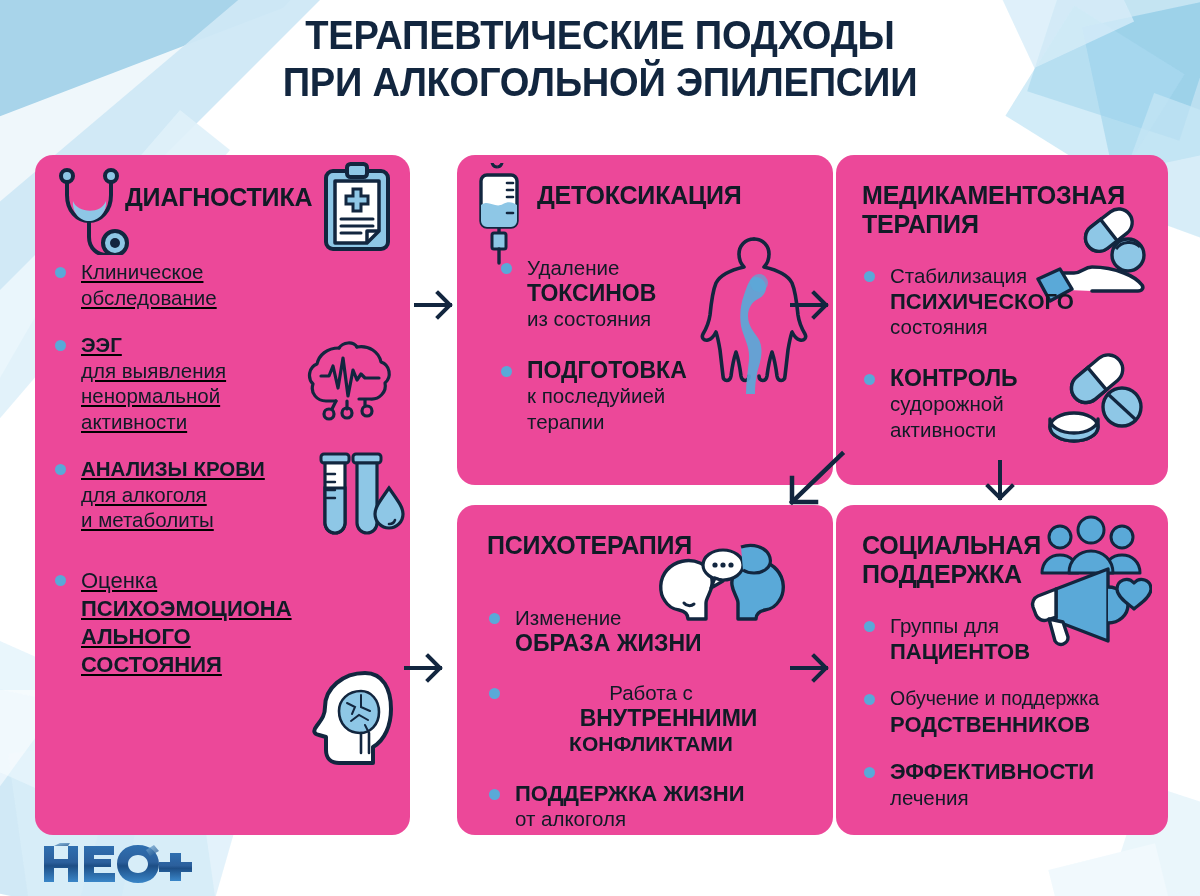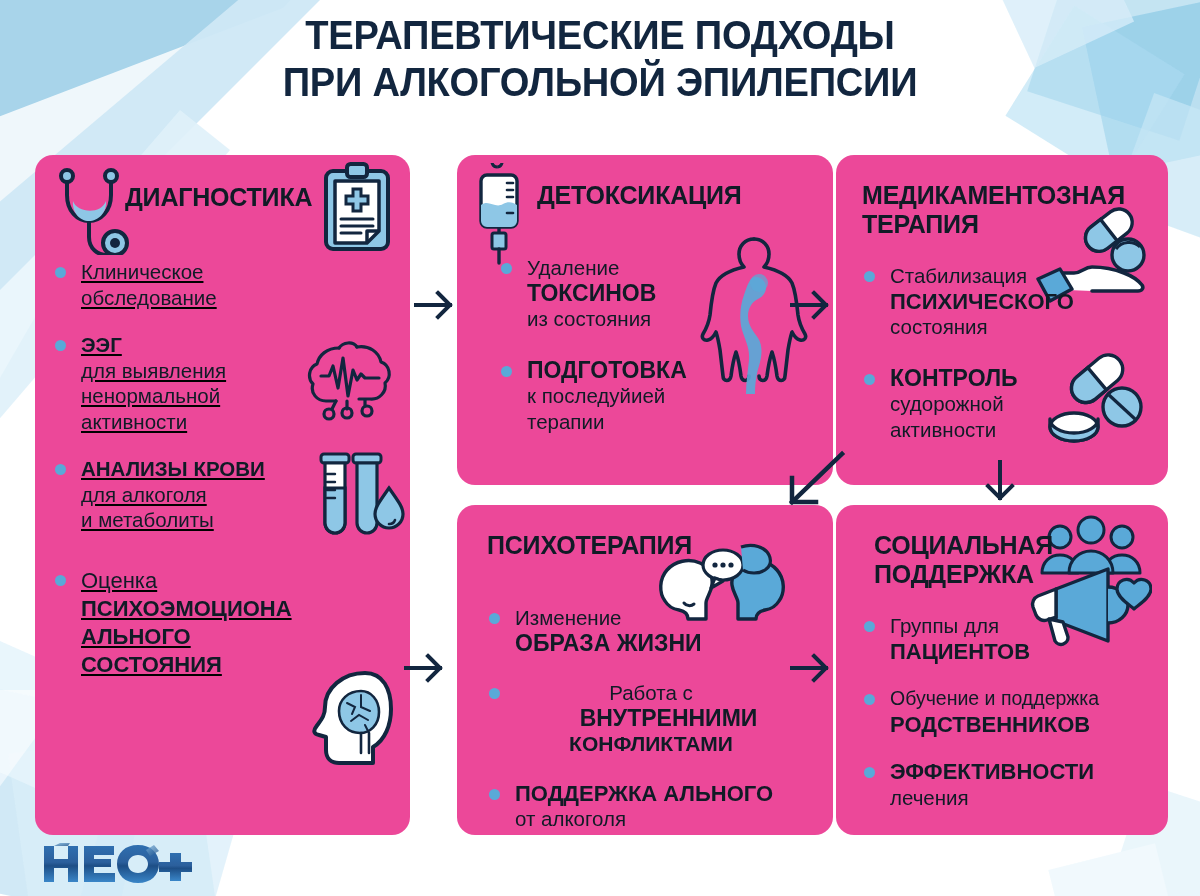--- a/index.html
+++ b/index.html
@@ -345,21 +345,21 @@
         <span class="ln b" style="font-size:23px;">ОБРАЗА ЖИЗНИ</span>
       </li>
       <li style="margin-bottom:24px;text-align:center;">
         <span class="dot"></span>
         <span class="ln">Работа с</span>
         <span class="ln b" style="font-size:23px;margin-left:35px;">ВНУТРЕННИМИ</span>
         <span class="ln b" style="font-size:21px;">КОНФЛИКТАМИ</span>
       </li>
       <li>
         <span class="dot"></span>
-        <span class="ln b" style="font-size:22px;">ПОДДЕРЖКА АЛЬНОГО</span>
+        <span class="ln b" style="font-size:22px;">ПОДДЕРЖКА ЖИЗНИ</span>
         <span class="ln">от алкоголя</span>
       </li>
     </ul>
   </div>
 
   <div class="card" id="card-social">
 
     <span class="icon" style="left:196px;top:10px;">
       <svg width="118" height="64" viewBox="0 0 118 64">
         <circle cx="28" cy="22" r="11" fill="#5aa9d8" stroke="#12263f" stroke-width="3"></circle>
@@ -374,21 +374,21 @@
     <span class="icon" style="left:186px;top:58px;">
       <svg width="130" height="92" viewBox="0 0 130 92">
         <path d="M86 6 l0 72 l-52 -20 l0 -32z" fill="#5aa9d8" stroke="#12263f" stroke-width="3.4" stroke-linejoin="round"></path>
         <path d="M34 26 l-18 7 a9 9 0 0 0 -5 11 l3 8 a9 9 0 0 0 11 5 l9 -3z" fill="#ffffff" stroke="#12263f" stroke-width="3.4" stroke-linejoin="round"></path>
         <path d="M27 56 l6 22 a7 7 0 0 0 13 -4 l-5 -15z" fill="#ffffff" stroke="#12263f" stroke-width="3.4" stroke-linejoin="round"></path>
         <path d="M86 24 a20 18 0 0 1 0 36" fill="#5aa9d8" stroke="#12263f" stroke-width="3.4"></path>
         <path d="M112 20 c6 -7 17 -3 17 6 c0 8 -11 15 -17 20 c-6 -5 -17 -12 -17 -20 c0 -9 11 -13 17 -6z" fill="#5aa9d8" stroke="#12263f" stroke-width="3.2" stroke-linejoin="round"></path>
       </svg>
     </span>
 
-    <div class="card-head" style="left:0;top:0;padding:26px 0 0 38px;width:200px;">СОЦИАЛЬНАЯ
+    <div class="card-head" style="left:0;top:0;padding:26px 0 0 26px;width:200px;">СОЦИАЛЬНАЯ
 ПОДДЕРЖКА</div>
 
     <ul class="bullets" style="position:absolute;left:26px;top:108px;width:300px;">
       <li style="margin-bottom:22px;">
         <span class="dot"></span>
         <span class="ln">Группы для</span>
         <span class="ln b" style="font-size:22px;">ПАЦИЕНТОВ</span>
       </li>
       <li style="margin-bottom:22px;">
         <span class="dot"></span>

